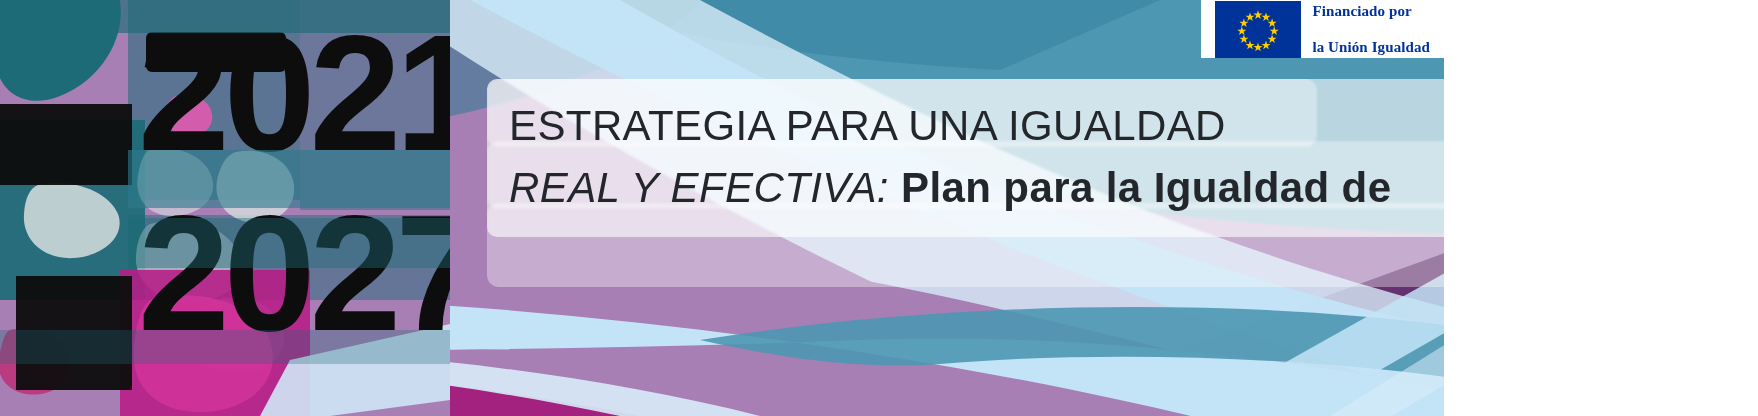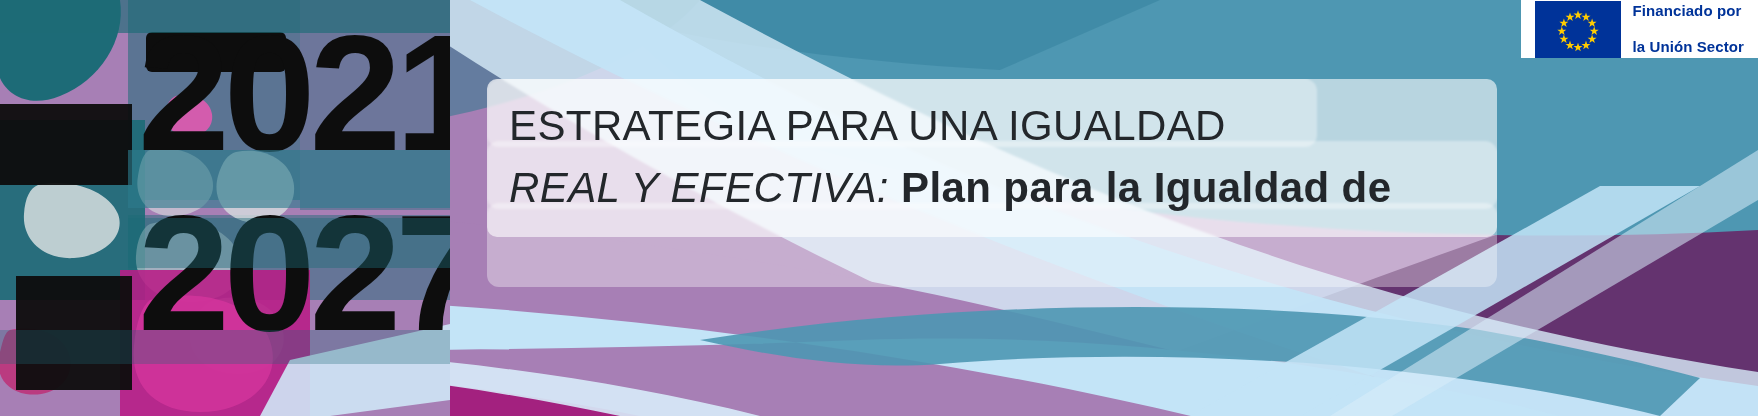--- a/index.html
+++ b/index.html
@@ -1,21 +1,21 @@
 <!DOCTYPE html>
 <html><head>
 <meta charset="utf-8">
 <style>
   * { margin:0; padding:0; box-sizing:border-box; }
   html,body { background:#ffffff; }
   body { font-family:"Liberation Sans", sans-serif; }
 
   #banner {
     position:relative;
-    width:1758px;
+    width:1444px;
     height:416px;
     overflow:hidden;
     background:#fca5a5;
   }
 
   
   #bg-art {
     position:absolute; inset:0;
     width:1758px; height:416px;
     display:block;
@@ -63,20 +63,21 @@
   
   #eu-logo {
     position:absolute;
     right:0; top:0;
     height:58px;
     background:#ffffff;
     display:flex;
     align-items:center;
     gap:11px;
     padding:0 14px 0 14px;
+    font-family:Liberation Serif, serif;
   }
   #eu-flag { width:86px; height:57px; display:block; }
   #eu-text {
     color:#003399;
     font-size:15px;
     font-weight:700;
     line-height:18px;
     letter-spacing:0.1px;
     white-space:pre-line;
   }
@@ -214,17 +215,17 @@
         <polygon points="43,41.7 44.1,45.0 47.5,45.0 44.8,47.0 45.8,50.3 43,48.3 40.2,50.3 41.2,47.0 38.5,45.0 41.9,45.0"></polygon>
         <polygon points="35,39.6 36.1,42.9 39.5,42.9 36.8,44.9 37.8,48.2 35,46.2 32.2,48.2 33.2,44.9 30.5,42.9 33.9,42.9"></polygon>
         <polygon points="28.9,33.5 30.0,36.8 33.4,36.8 30.7,38.8 31.7,42.1 28.9,40.1 26.1,42.1 27.1,38.8 24.4,36.8 27.8,36.8"></polygon>
         <polygon points="26.8,25.5 27.9,28.8 31.3,28.8 28.6,30.8 29.6,34.1 26.8,32.1 24.0,34.1 25.0,30.8 22.3,28.8 25.7,28.8"></polygon>
         <polygon points="28.9,17.5 30.0,20.8 33.4,20.8 30.7,22.8 31.7,26.1 28.9,24.1 26.1,26.1 27.1,22.8 24.4,20.8 27.8,20.8"></polygon>
         <polygon points="35,11.4 36.1,14.7 39.5,14.7 36.8,16.7 37.8,20.0 35,18.0 32.2,20.0 33.2,16.7 30.5,14.7 33.9,14.7"></polygon>
       </g>
     </svg>
     <div id="eu-text">
       <div>Financiado por</div>
-      <div>la Unión Sector</div>
+      <div>la Unión Igualdad</div>
     </div>
   </div>
 
 </div>
 
 </body></html>

